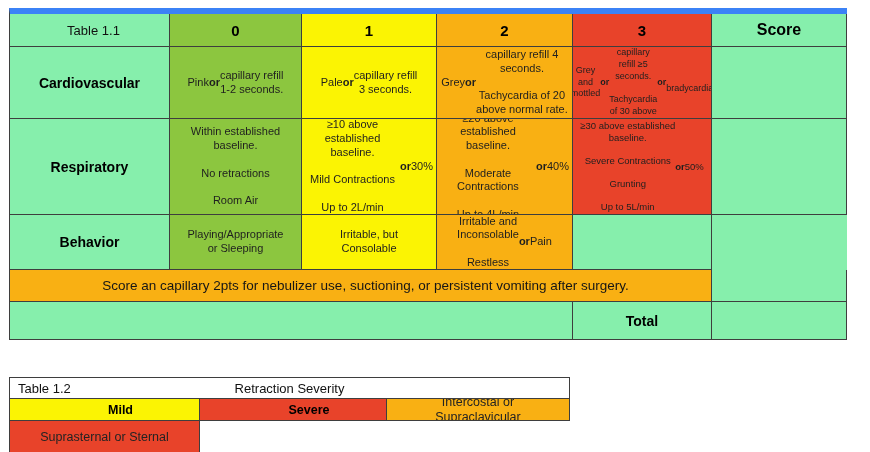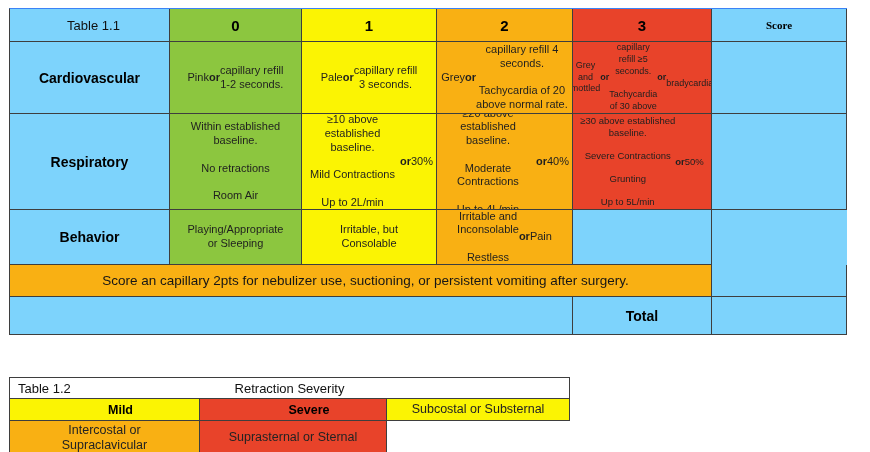--- a/index.html
+++ b/index.html
@@ -9,36 +9,36 @@
     -webkit-font-smoothing:antialiased;
   }
   .grid > div{box-sizing:border-box;}
 
   
   .t1{
     position:absolute;left:9px;top:8px;
     display:grid;
     grid-template-columns:160px 132px 135px 136px 139px 135px;
     grid-template-rows:33px 72px 96px 55px 32px 38px;
-    border-top:1px solid #3b82f6;border-left:1px solid #3e3e3e;
-    background:#7dd3fc;
+    border-top:6px solid #3b82f6;border-left:1px solid #3e3e3e;
+    background:#86efac;
   }
   .t1 > div{
     border-right:1px solid #3e3e3e;border-bottom:1px solid #3e3e3e;
     display:flex;align-items:center;justify-content:center;
     text-align:center;overflow:hidden;
   }
   .c-green {background:#8cc63f;}
   .c-yellow{background:#fbf403;}
   .c-orange{background:#f9b013;}
   .c-red   {background:#e8432a;}
 
   .caption{justify-content:flex-start;padding-left:8px;font-size:13px;color:#111;}
   .colhead{font-weight:bold;font-size:15px;color:#000;}
-  .scorehead{font-weight:bold;font-size:11px;color:#000;font-family:Liberation Serif, serif;}
+  .scorehead{font-weight:bold;font-size:16px;color:#000;}
   .rowlabel{font-weight:bold;font-size:14px;color:#000;}
 
   .cell{
     font-size:11px;line-height:1.25;white-space:pre-line;
     padding:1px 3px;color:#1f1f1f;
   }
   .cell.sm {font-size:9px;line-height:1.3;}   
   .cell.sm2{font-size:9.5px;line-height:1.22;}
 
   .banner{
@@ -148,17 +148,16 @@
 
 <div class="t2 grid">
   <div class="t2head">
     <span class="t2cap">Table 1.2</span>
     <span class="t2title">Retraction Severity</span>
   </div>
 
   <div class="sev c-yellow">Mild</div>
   <div class="sev c-red">Severe</div>
 
-  <div class="sevdesc c-yellow">Subcostal or Substernal</div>
   <div class="sevdesc c-orange">Intercostal or
 Supraclavicular</div>
   <div class="sevdesc c-red">Suprasternal or Sternal</div>
 </div>
 
 </body></html>

